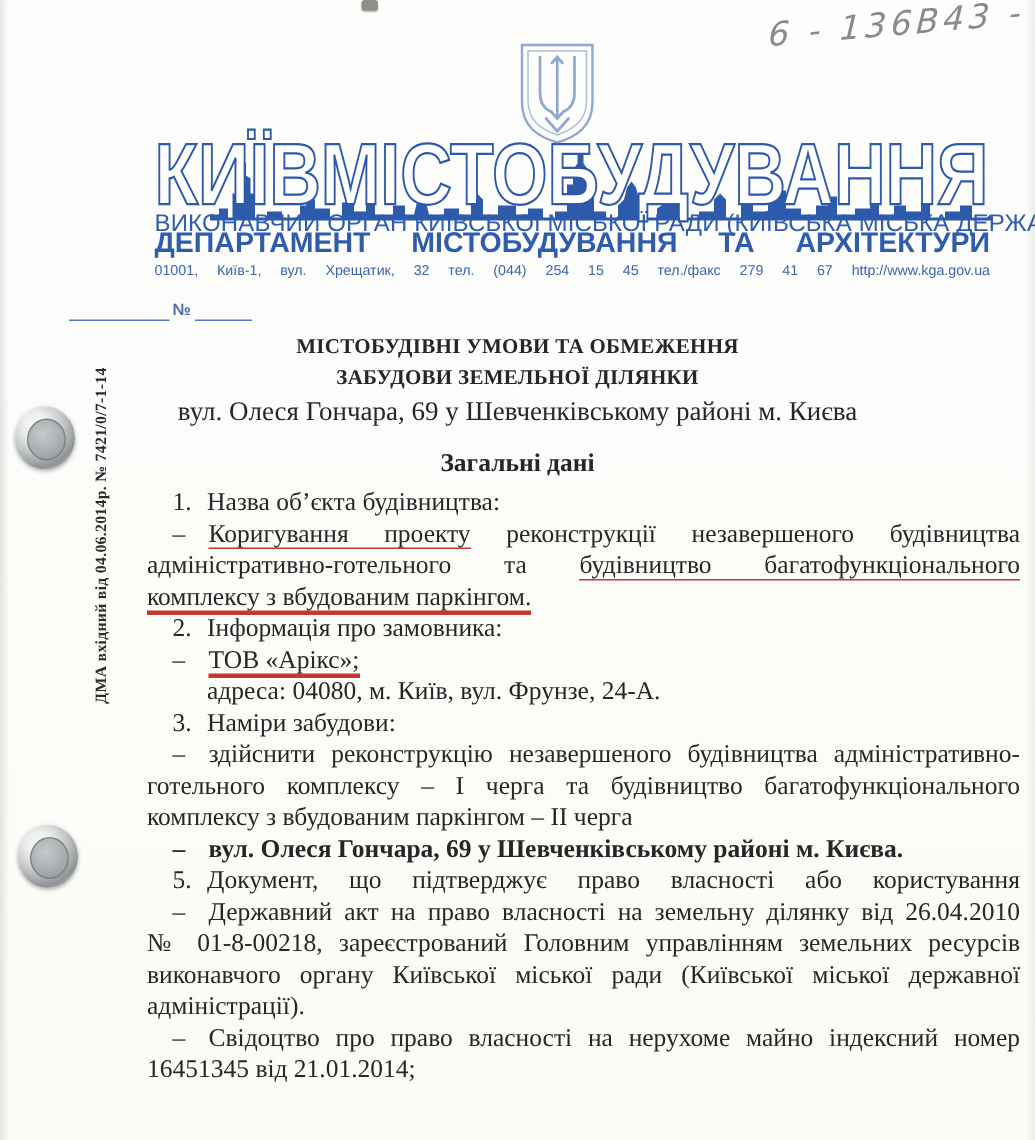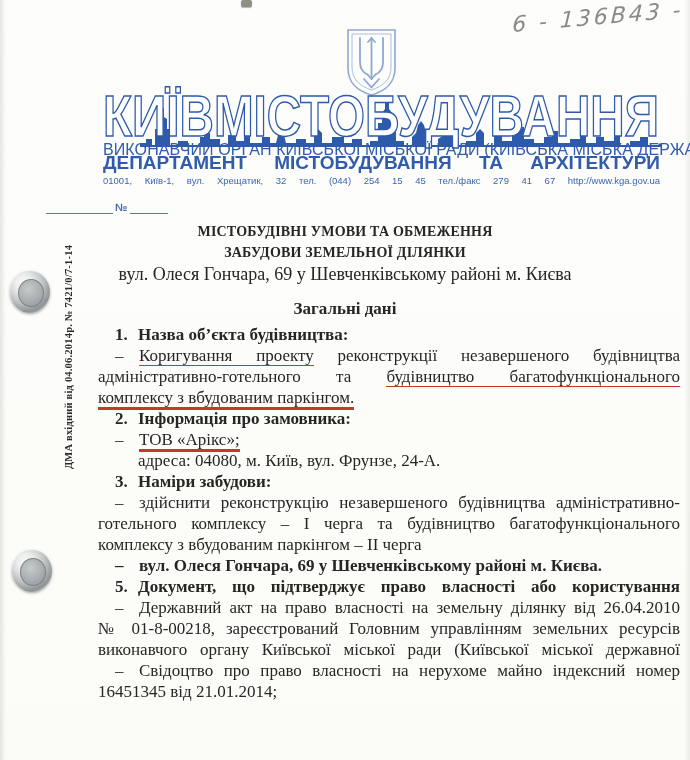--- a/index.html
+++ b/index.html
@@ -48,21 +48,21 @@
   .title-line { font-weight:bold; font-size:14px; line-height:21px; letter-spacing:0.2px; }
   .subtitle { position:absolute; left:30px; top:264px; width:630px; text-align:center;
     font-size:18px; }
   .section-heading { position:absolute; left:30px; top:299px; width:630px; text-align:center;
     font-weight:bold; font-size:17px; }
 
   
   .doc-body { position:absolute; left:98px; top:324px; width:582px; }
   .line { font-size:17px; line-height:21px; height:21px; white-space:nowrap; }
   .line.just { text-align:justify; text-align-last:justify; white-space:normal; height:21px; overflow:hidden; }
-  .line.bold { font-weight:bold; }
+  .line.bold { font-weight:normal; }
   .num { display:inline-block; min-width:23px; }
   .dash { display:inline-block; min-width:24px; }
   .red { border-bottom:3px solid #c4382f; padding-bottom:0; }
 
   
   .v-stamp { position:absolute; left:68px; top:357px; width:0; height:0; }
   .v-stamp-inner { position:absolute; transform:translate(-50%,-50%) rotate(-90deg);
     white-space:nowrap; font-family:"Liberation Serif", serif; font-weight:bold;
     font-size:10.5px; color:#2b2b2b; letter-spacing:0.2px; }
 
@@ -151,20 +151,21 @@
       <div class="line" style="padding-left: 40px;"><span>адреса: 04080, м. Київ, вул. Фрунзе, 24-А.</span></div>
       <div class="line bold" style="padding-left: 17px;"><span class="num">3.</span><span>Наміри забудови:</span></div>
       <div class="line just" style="padding-left: 17px;"><span class="dash">–</span><span>здійснити реконструкцію незавершеного будівництва адміністративно-</span></div>
       <div class="line just"><span>готельного комплексу – І черга та будівництво багатофункціонального</span></div>
       <div class="line"><span>комплексу з вбудованим паркінгом – ІІ черга</span></div>
       <div class="line" style="padding-left: 17px; font-weight: bold;"><span class="dash">–</span><span>вул. Олеся Гончара, 69 у Шевченківському районі м. Києва.</span></div>
       <div class="line just bold" style="padding-left: 17px;"><span class="num">5.</span><span>Документ, що підтверджує право власності або користування</span></div>
       <div class="line just" style="padding-left: 17px;"><span class="dash">–</span><span>Державний акт на право власності на земельну ділянку від 26.04.2010</span></div>
       <div class="line just"><span>№ 01-8-00218, зареєстрований Головним управлінням земельних ресурсів</span></div>
       <div class="line just"><span>виконавчого органу Київської міської ради (Київської міської державної</span></div>
+      <div class="line"><span>адміністрації).</span></div>
       <div class="line just" style="padding-left: 17px;"><span class="dash">–</span><span>Свідоцтво про право власності на нерухоме майно індексний номер</span></div>
       <div class="line"><span>16451345 від 21.01.2014;</span></div>
     </div>
 
   <div class="v-stamp">
     <div class="v-stamp-inner">ДМА вхідний від 04.06.2014р. № 7421/0/7-1-14</div>
   </div>
 
   <div class="grommet grommet-1">
     <div class="grommet-inner"></div>

